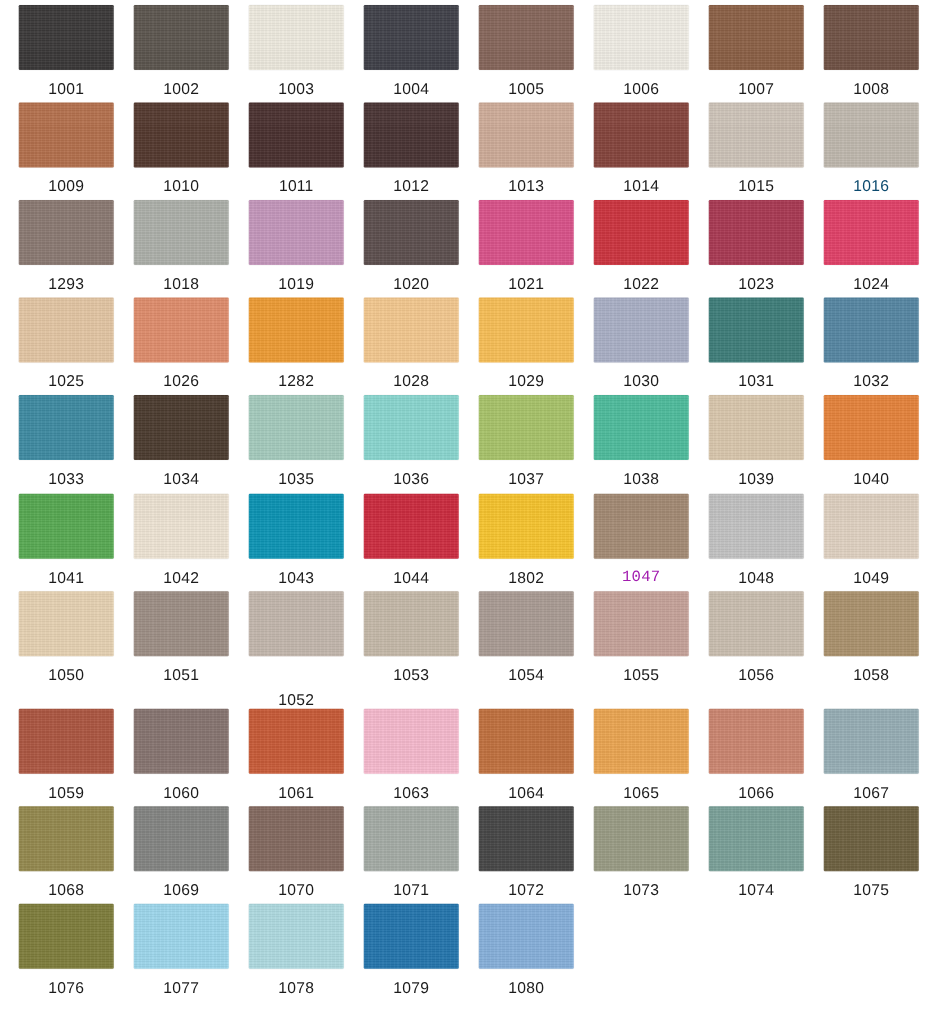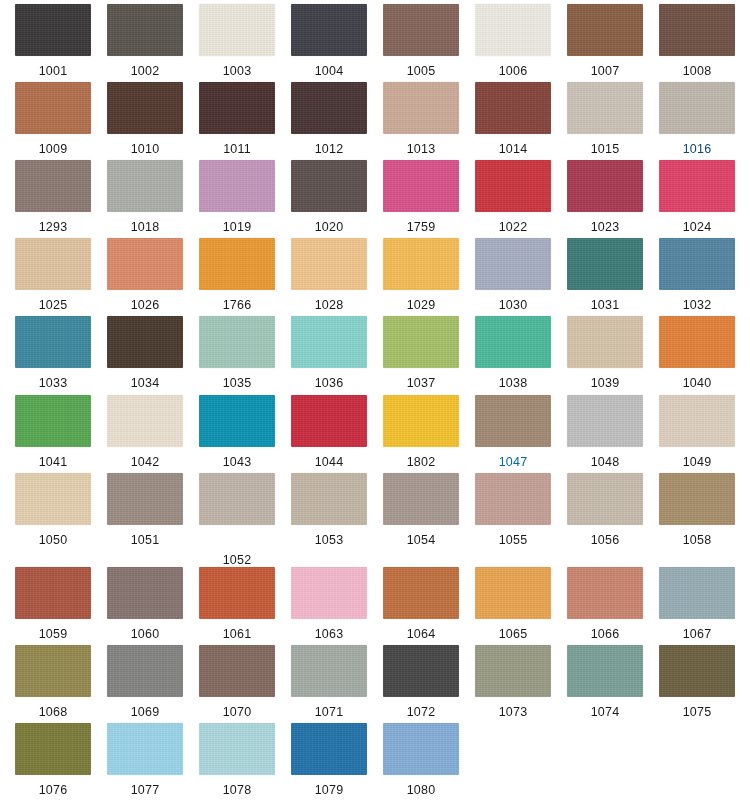--- a/index.html
+++ b/index.html
@@ -147,21 +147,21 @@
     <div class="swatch-cell">
       <div class="swatch-chip" style="background-color: rgb(196, 151, 187);"></div>
       <div class="swatch-label" style="color: rgb(27, 27, 27);">1019</div>
     </div>
     <div class="swatch-cell">
       <div class="swatch-chip" style="background-color: rgb(93, 80, 79);"></div>
       <div class="swatch-label" style="color: rgb(27, 27, 27);">1020</div>
     </div>
     <div class="swatch-cell">
       <div class="swatch-chip" style="background-color: rgb(217, 83, 138);"></div>
-      <div class="swatch-label" style="color: rgb(27, 27, 27);">1759</div>
+      <div class="swatch-label" style="color: rgb(27, 27, 27);">1021</div>
     </div>
     <div class="swatch-cell">
       <div class="swatch-chip" style="background-color: rgb(204, 53, 64);"></div>
       <div class="swatch-label" style="color: rgb(27, 27, 27);">1022</div>
     </div>
     <div class="swatch-cell">
       <div class="swatch-chip" style="background-color: rgb(169, 58, 84);"></div>
       <div class="swatch-label" style="color: rgb(27, 27, 27);">1023</div>
     </div>
     <div class="swatch-cell">
@@ -171,21 +171,21 @@
     <div class="swatch-cell">
       <div class="swatch-chip" style="background-color: rgb(225, 196, 162);"></div>
       <div class="swatch-label" style="color: rgb(27, 27, 27);">1025</div>
     </div>
     <div class="swatch-cell">
       <div class="swatch-chip" style="background-color: rgb(221, 139, 107);"></div>
       <div class="swatch-label" style="color: rgb(27, 27, 27);">1026</div>
     </div>
     <div class="swatch-cell">
       <div class="swatch-chip" style="background-color: rgb(235, 154, 51);"></div>
-      <div class="swatch-label" style="color: rgb(27, 27, 27);">1766</div>
+      <div class="swatch-label" style="color: rgb(27, 27, 27);">1282</div>
     </div>
     <div class="swatch-cell">
       <div class="swatch-chip" style="background-color: rgb(241, 198, 141);"></div>
       <div class="swatch-label" style="color: rgb(27, 27, 27);">1028</div>
     </div>
     <div class="swatch-cell">
       <div class="swatch-chip" style="background-color: rgb(245, 188, 85);"></div>
       <div class="swatch-label" style="color: rgb(27, 27, 27);">1029</div>
     </div>
     <div class="swatch-cell">
@@ -247,21 +247,21 @@
     <div class="swatch-cell">
       <div class="swatch-chip" style="background-color: rgb(203, 44, 63);"></div>
       <div class="swatch-label" style="color: rgb(27, 27, 27);">1044</div>
     </div>
     <div class="swatch-cell">
       <div class="swatch-chip" style="background-color: rgb(245, 195, 46);"></div>
       <div class="swatch-label" style="color: rgb(27, 27, 27);">1802</div>
     </div>
     <div class="swatch-cell">
       <div class="swatch-chip" style="background-color: rgb(163, 138, 116);"></div>
-      <div class="swatch-label" style="color: #0369a1;">1047</div>
+      <div class="swatch-label" style="color: #a21caf; font-family: Liberation Mono, monospace;">1047</div>
     </div>
     <div class="swatch-cell">
       <div class="swatch-chip" style="background-color: rgb(193, 193, 193);"></div>
       <div class="swatch-label" style="color: rgb(27, 27, 27);">1048</div>
     </div>
     <div class="swatch-cell">
       <div class="swatch-chip" style="background-color: rgb(222, 208, 192);"></div>
       <div class="swatch-label" style="color: rgb(27, 27, 27);">1049</div>
     </div>
     <div class="swatch-cell">

